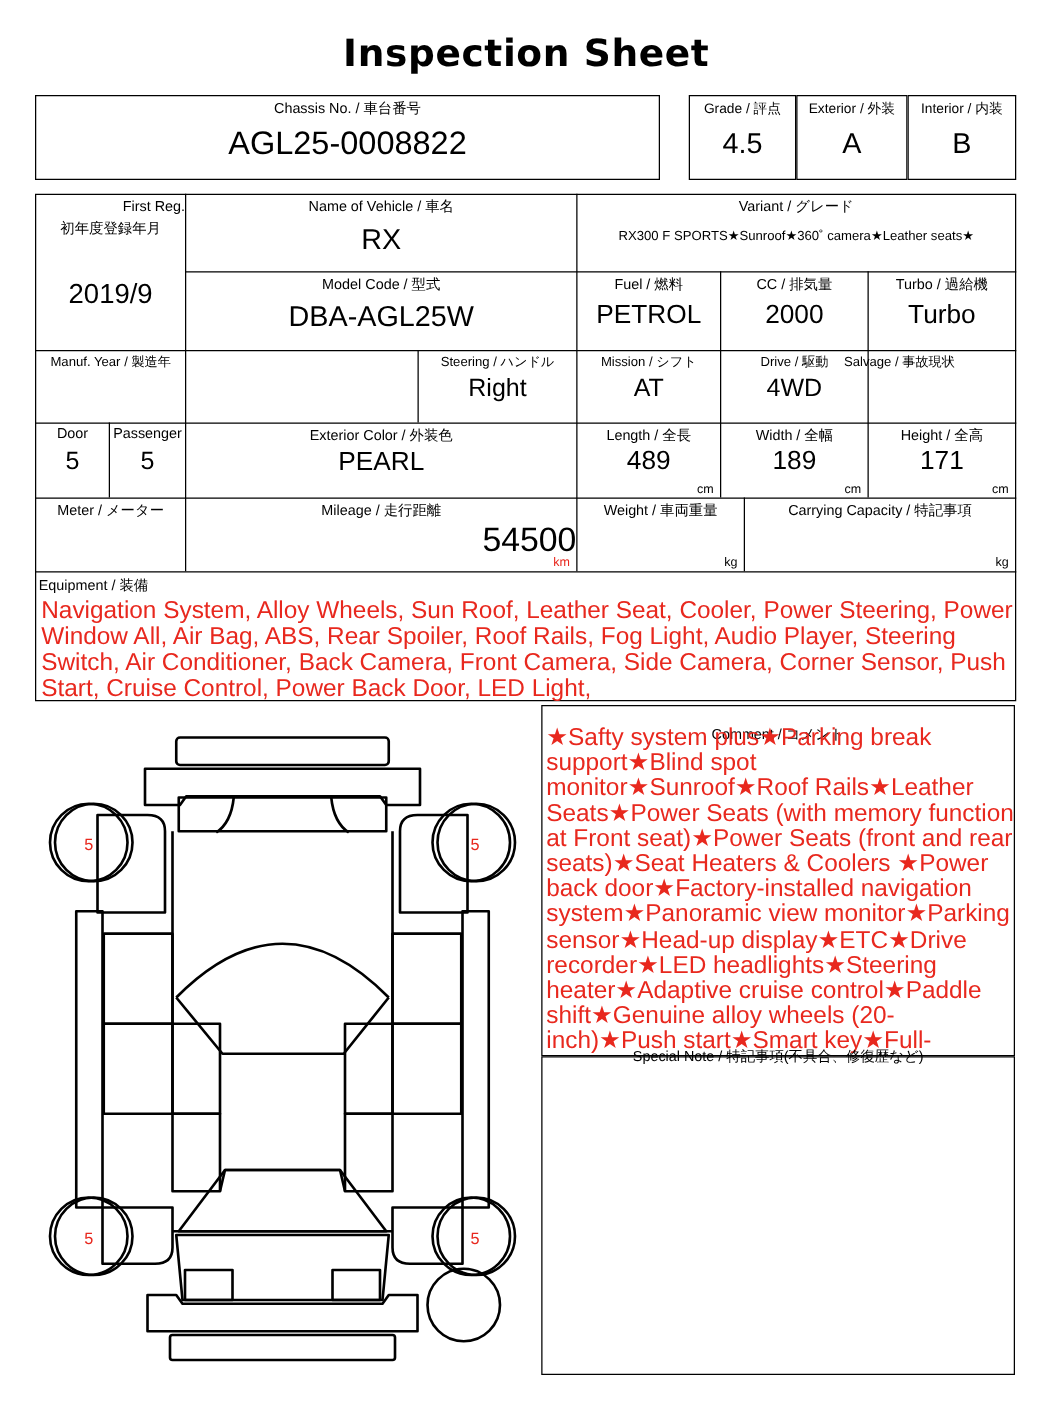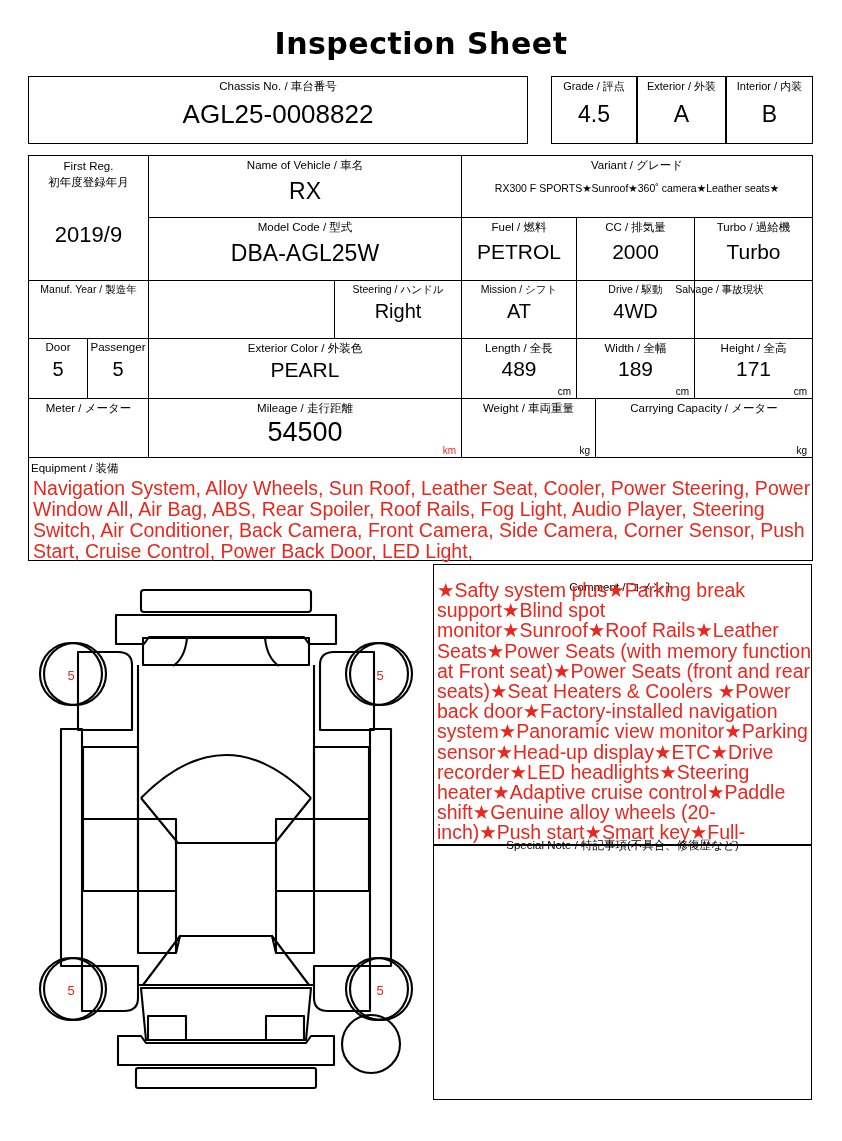--- a/index.html
+++ b/index.html
@@ -155,21 +155,21 @@
     <div class="val" style="top:24px; font-size:23px;">A</div>
   </div>
   <div class="box" style="left:726px; top:76px; width:87px; height:68px;">
     <div class="lbl" style="font-size:11px;">Interior / 内装</div>
     <div class="val" style="top:24px; font-size:23px;">B</div>
   </div>
 
   <div class="box" style="left:28px; top:155px; width:785px; height:406px;"></div>
 
   <div class="cell" style="left:29px; top:156px; width:119px; height:124px;">
-    <div class="lbl" style="top:4px;">First Reg.</div>
+    <div class="lbl" style="top:4px;text-align:right;">First Reg.</div>
     <div class="lbl" style="top:19px;">初年度登録年月</div>
     <div class="val" style="top:66px; font-size:22px;">2019/9</div>
   </div>
 
   <div class="cell" style="left:149px; top:156px; width:312px; height:61px;">
     <div class="lbl">Name of Vehicle / 車名</div>
     <div class="val" style="top:22px; font-size:23px;">RX</div>
   </div>
 
   <div class="cell" style="left:462px; top:156px; width:350px; height:61px;">
@@ -250,30 +250,30 @@
     <div class="val" style="top:18px; font-size:21px;">171</div>
     <div class="unit">cm</div>
   </div>
 
   <div class="cell" style="left:29px; top:399px; width:119px; height:58px;">
     <div class="lbl">Meter / メーター</div>
     <div class="val" style="top:20px; font-size:20px;"></div>
   </div>
   <div class="cell" style="left:149px; top:399px; width:312px; height:58px;">
     <div class="lbl">Mileage / 走行距離</div>
-    <div class="val" style="top:18px; font-size:27px;">54500</div>
+    <div class="val" style="top:18px; font-size:27px;text-align:right;">54500</div>
     <div class="unit red">km</div>
   </div>
   <div class="cell" style="left:462px; top:399px; width:133px; height:58px;">
     <div class="lbl">Weight / 車両重量</div>
     <div class="val" style="top:20px; font-size:20px;"></div>
     <div class="unit">kg</div>
   </div>
   <div class="cell" style="left:596px; top:399px; width:216px; height:58px;">
-    <div class="lbl">Carrying Capacity / メーター</div>
+    <div class="lbl">Carrying Capacity / 特記事項</div>
     <div class="val" style="top:20px; font-size:20px;"></div>
     <div class="unit">kg</div>
   </div>
 
   <div class="hr" style="left:148px; top:217px; width:665px;"></div>
   <div class="hr" style="left:28px;  top:280px; width:785px;"></div>
   <div class="hr" style="left:28px;  top:338px; width:785px;"></div>
   <div class="hr" style="left:28px;  top:398px; width:785px;"></div>
   <div class="hr" style="left:28px;  top:457px; width:785px;"></div>
 

